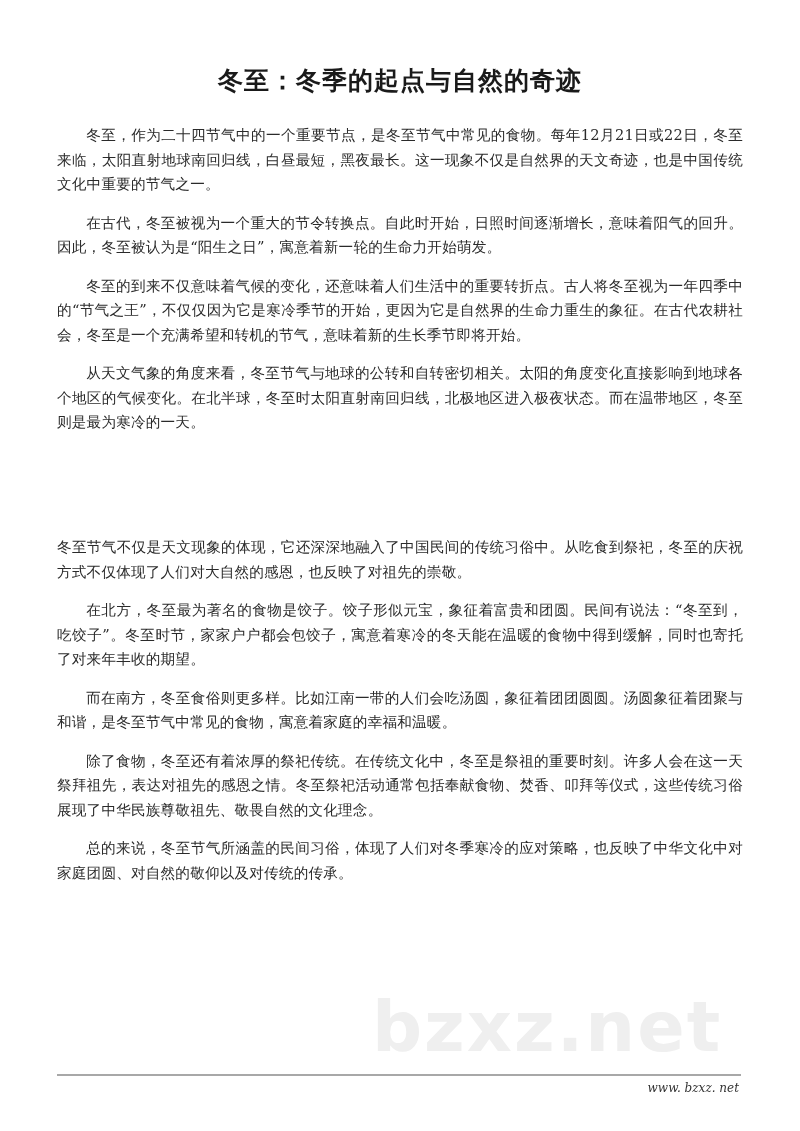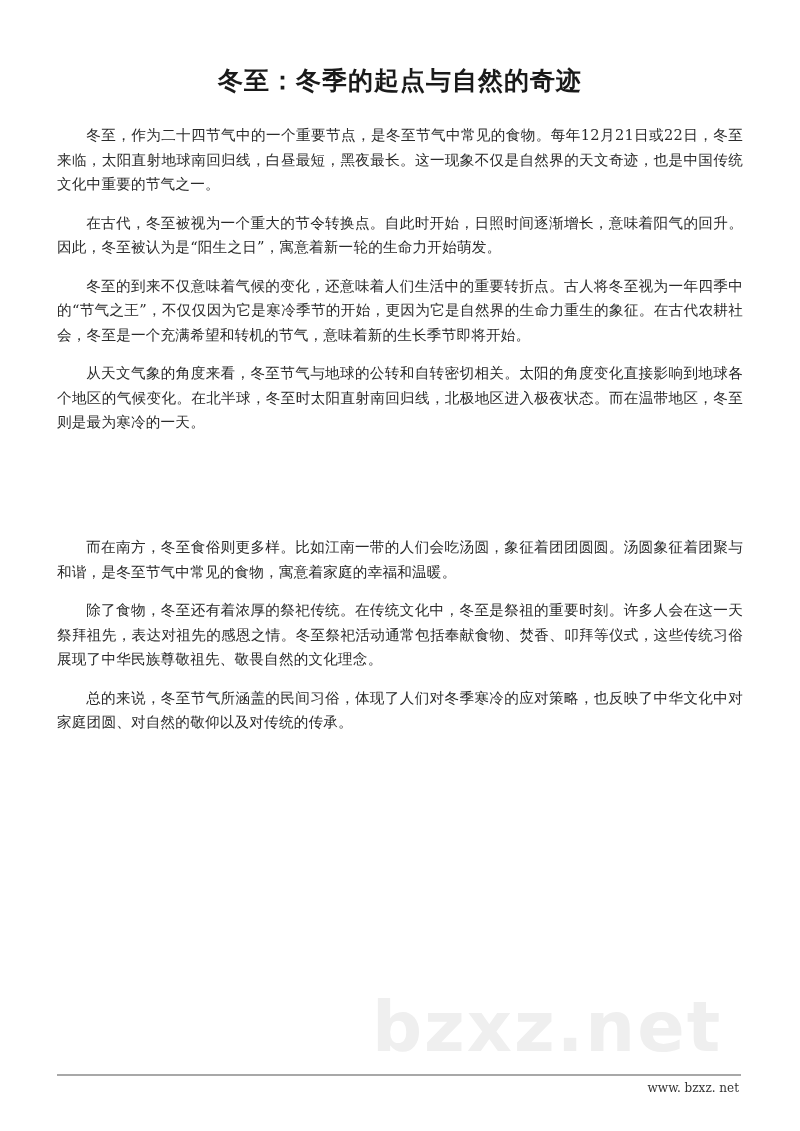--- a/index.html
+++ b/index.html
@@ -30,37 +30,39 @@
       font-weight: bold; font-size: 70px; color: #efefef; letter-spacing: 2px;
       line-height: 1;
     }
     .footer-rule {
       position: absolute; left: 57px; top: 1074px; width: 684px; height: 2px;
       background: #a8a8a8;
     }
     .footer-url {
       position: absolute; right: 61px; top: 1081px;
       font-family: "DejaVu Serif", "Liberation Serif", serif;
-      font-size: 12px; color: #333;
+      font-style: italic; font-size: 12px; color: #333;
     }
   </style>
 </head>
 <body>
 
 <div class="page">
 
   <div class="section" id="sec1">
     <h1 class="title">冬至：冬季的起点与自然的奇迹</h1>
     <p class="para">冬至，作为二十四节气中的一个重要节点，是冬至节气中常见的食物。每年12月21日或22日，冬至来临，太阳直射地球南回归线，白昼最短，黑夜最长。这一现象不仅是自然界的天文奇迹，也是中国传统文化中重要的节气之一。</p>
     <p class="para">在古代，冬至被视为一个重大的节令转换点。自此时开始，日照时间逐渐增长，意味着阳气的回升。因此，冬至被认为是“阳生之日”，寓意着新一轮的生命力开始萌发。</p>
     <p class="para">冬至的到来不仅意味着气候的变化，还意味着人们生活中的重要转折点。古人将冬至视为一年四季中的“节气之王”，不仅仅因为它是寒冷季节的开始，更因为它是自然界的生命力重生的象征。在古代农耕社会，冬至是一个充满希望和转机的节气，意味着新的生长季节即将开始。</p>
     <p class="para">从天文气象的角度来看，冬至节气与地球的公转和自转密切相关。太阳的角度变化直接影响到地球各个地区的气候变化。在北半球，冬至时太阳直射南回归线，北极地区进入极夜状态。而在温带地区，冬至则是最为寒冷的一天。</p>
   </div>
 
   <div class="section" id="sec2">
+    <p class="para noindent">冬至节气不仅是天文现象的体现，它还深深地融入了中国民间的传统习俗中。从吃食到祭祀，冬至的庆祝方式不仅体现了人们对大自然的感恩，也反映了对祖先的崇敬。</p>
+    <p class="para">在北方，冬至最为著名的食物是饺子。饺子形似元宝，象征着富贵和团圆。民间有说法：“冬至到，吃饺子”。冬至时节，家家户户都会包饺子，寓意着寒冷的冬天能在温暖的食物中得到缓解，同时也寄托了对来年丰收的期望。</p>
     <p class="para">而在南方，冬至食俗则更多样。比如江南一带的人们会吃汤圆，象征着团团圆圆。汤圆象征着团聚与和谐，是冬至节气中常见的食物，寓意着家庭的幸福和温暖。</p>
     <p class="para">除了食物，冬至还有着浓厚的祭祀传统。在传统文化中，冬至是祭祖的重要时刻。许多人会在这一天祭拜祖先，表达对祖先的感恩之情。冬至祭祀活动通常包括奉献食物、焚香、叩拜等仪式，这些传统习俗展现了中华民族尊敬祖先、敬畏自然的文化理念。</p>
     <p class="para">总的来说，冬至节气所涵盖的民间习俗，体现了人们对冬季寒冷的应对策略，也反映了中华文化中对家庭团圆、对自然的敬仰以及对传统的传承。</p>
   </div>
 
   <div class="watermark">bzxz.net</div>
   <div class="footer-rule"></div>
   <div class="footer-url">www. bzxz. net</div>
 
 </div>

